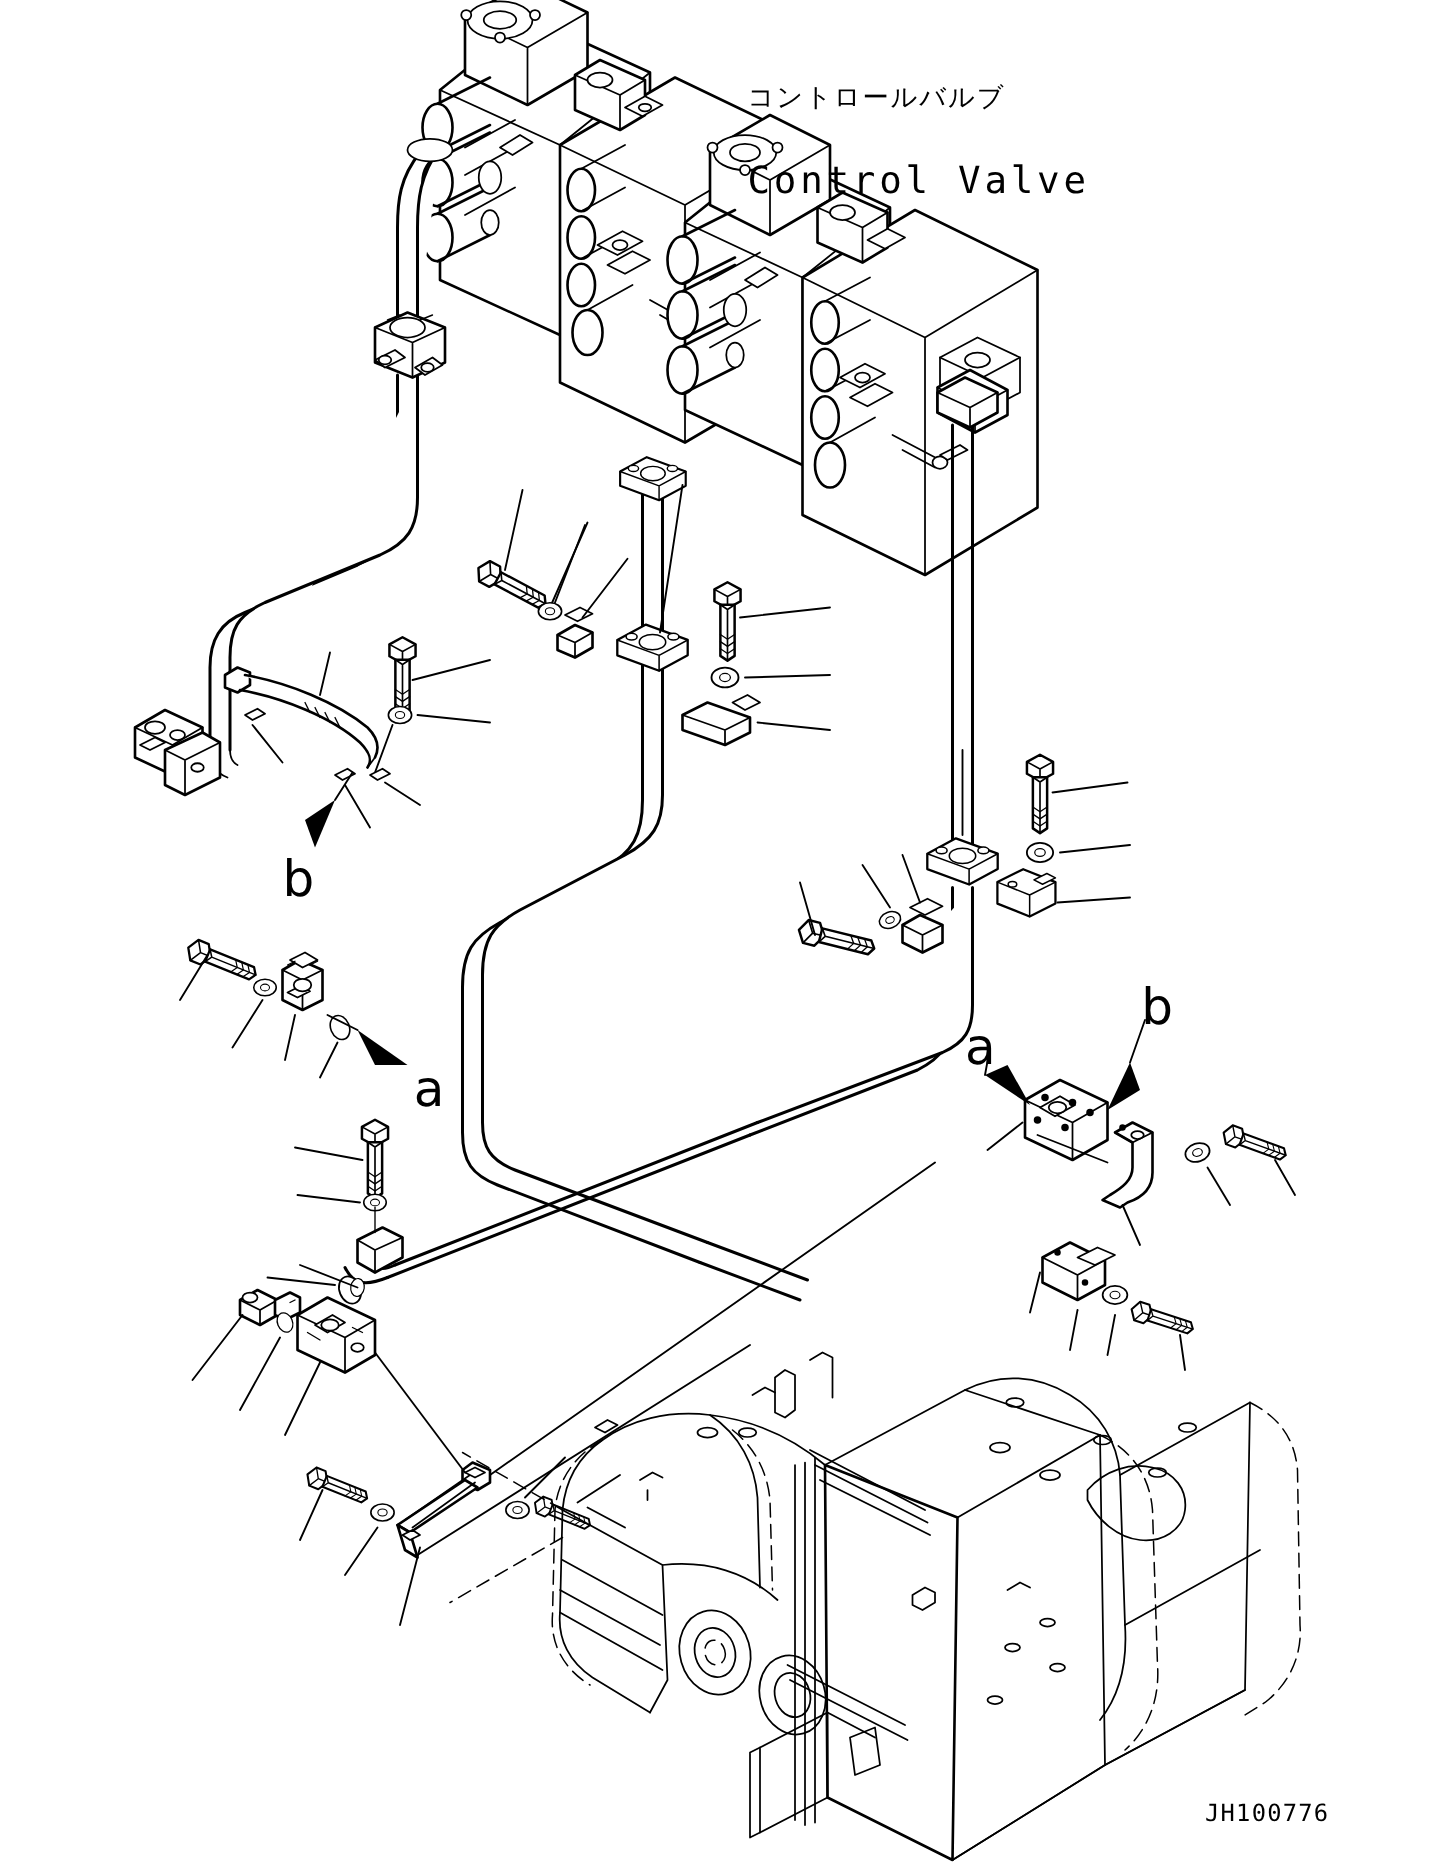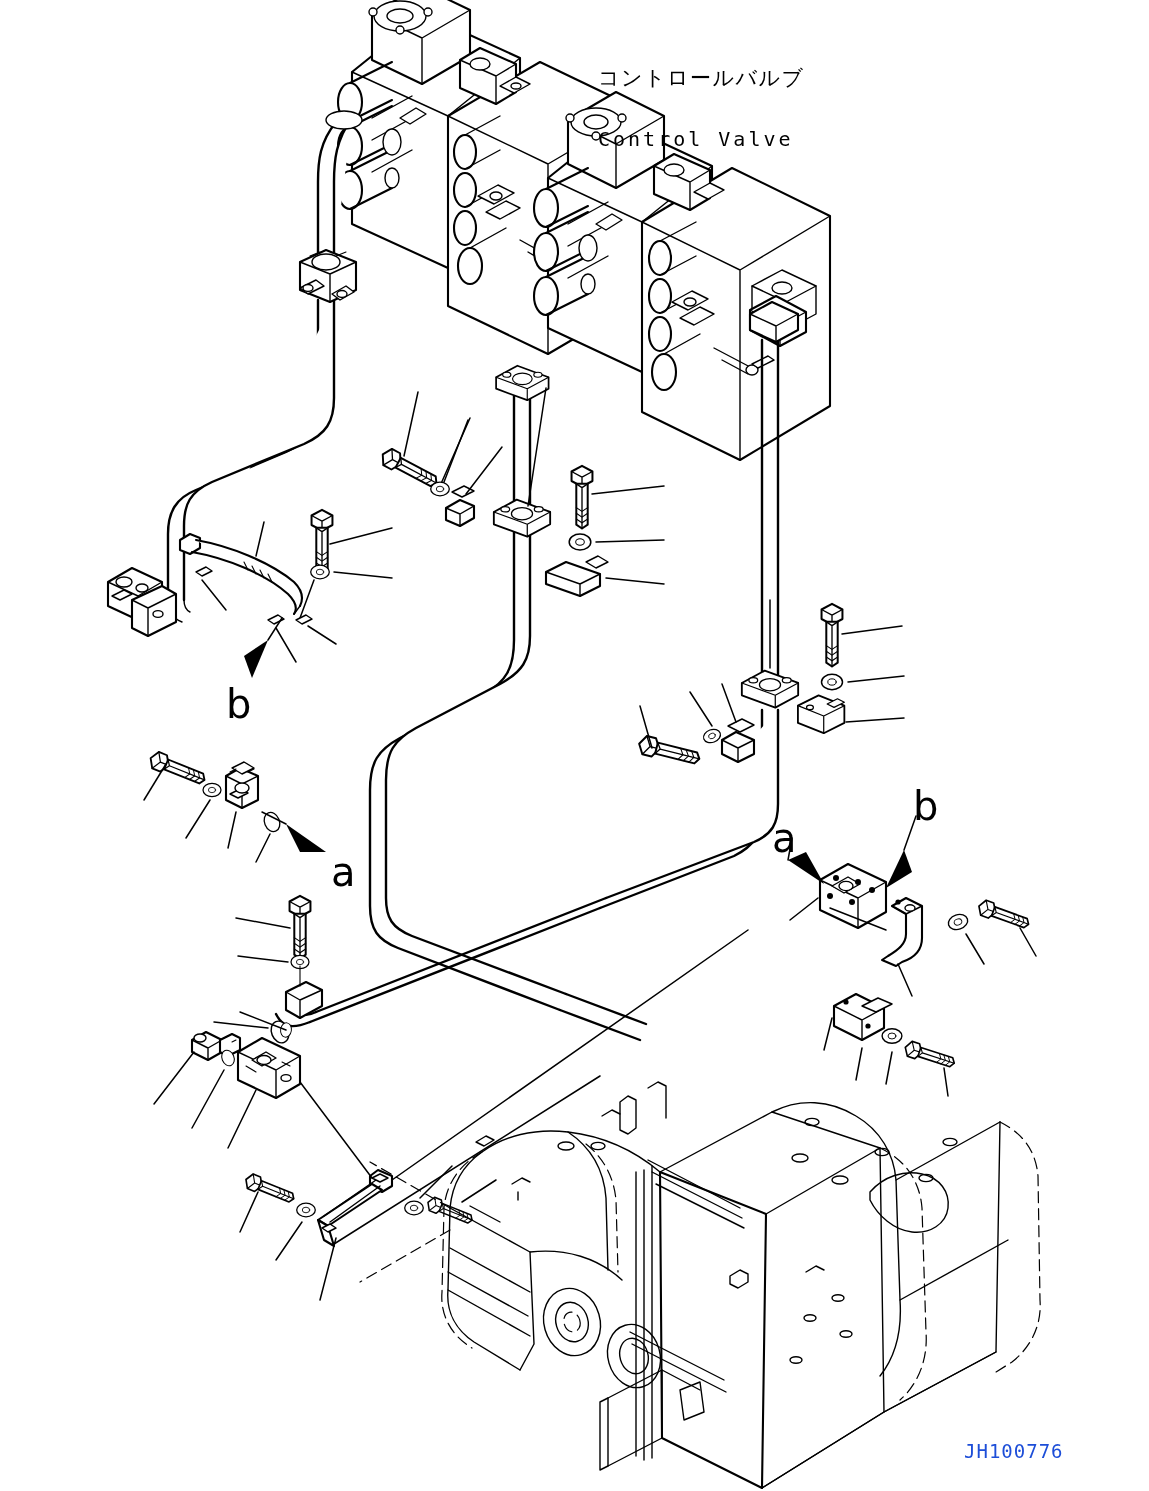--- a/index.html
+++ b/index.html
@@ -7,25 +7,25 @@
   body{
     width:1149px;height:1491px;
     font-family:"DejaVu Sans","Liberation Sans",sans-serif;
     overflow:hidden;position:relative;
   }
   #sheet{position:absolute;inset:0;width:1106px;height:1491px;background:#fff;}
   svg#art{position:absolute;left:0;top:0;width:1149px;height:1491px;display:block;}
 
   .lbl{position:absolute;white-space:pre;color:#000;}
   .lbl-jp{font-family:"DejaVu Sans",sans-serif;font-size:21px;letter-spacing:1.5px;line-height:1.15;}
-  .lbl-en{font-family:"DejaVu Sans Mono","Liberation Mono",monospace;font-size:20px;letter-spacing:3px;line-height:1.15;}
+  .lbl-en{font-family:"DejaVu Sans Mono","Liberation Mono",monospace;font-size:30px;letter-spacing:3px;line-height:1.15;}
   .callout{position:absolute;font-family:"DejaVu Sans","Liberation Sans",sans-serif;
            font-size:40px;color:#000;line-height:1;}
   .plateno{position:absolute;font-family:"DejaVu Sans Mono","Liberation Mono",monospace;
-           font-size:19px;letter-spacing:1px;color:#1d4ed8;}
+           font-size:19px;letter-spacing:1px;color:#000000;}
 </style>
 </head>
 <body>
 
 <div id="sheet">
 
   <svg id="art" viewBox="0 0 1149 1491" xmlns="http://www.w3.org/2000/svg">
     <defs>
       <style>
         .s{fill:none;stroke:#000;stroke-width:2.1;stroke-linecap:round;stroke-linejoin:round;}

